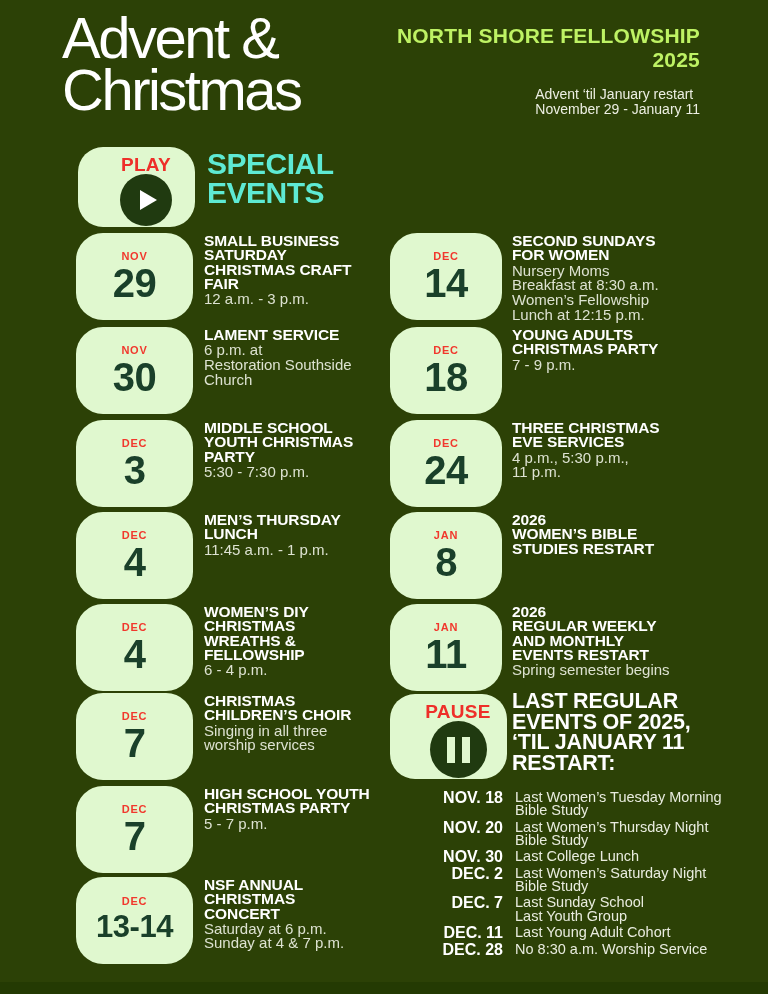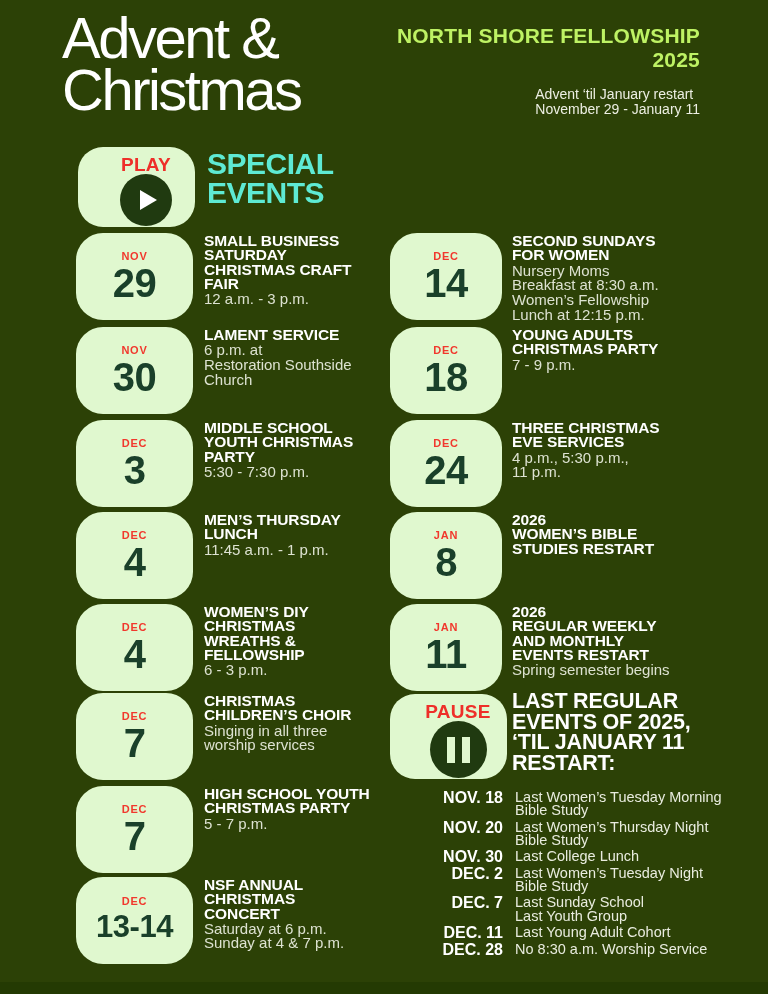--- a/index.html
+++ b/index.html
@@ -191,21 +191,21 @@
     <div class="event-row" style="top:604px">
       <div class="date-card">
         <span class="month">DEC</span>
         <span class="day">4</span>
       </div>
       <div class="event-text">
         <div class="event-title pre">WOMEN’S DIY
 CHRISTMAS
 WREATHS &amp;
 FELLOWSHIP</div>
-        <div class="event-details pre">6 - 3 p.m.</div>
+        <div class="event-details pre">6 - 4 p.m.</div>
       </div>
     </div>
 
     <div class="event-row" style="top:693px">
       <div class="date-card">
         <span class="month">DEC</span>
         <span class="day">7</span>
       </div>
       <div class="event-text">
         <div class="event-title pre">CHRISTMAS
@@ -336,21 +336,21 @@
       <span class="restart-date">NOV. 20</span>
       <span class="restart-desc pre">Last Women’s Thursday Night
 Bible Study</span>
     </div>
     <div class="restart-row">
       <span class="restart-date">NOV. 30</span>
       <span class="restart-desc pre">Last College Lunch</span>
     </div>
     <div class="restart-row">
       <span class="restart-date">DEC. 2</span>
-      <span class="restart-desc pre">Last Women’s Tuesday Night
+      <span class="restart-desc pre">Last Women’s Saturday Night
 Bible Study</span>
     </div>
     <div class="restart-row">
       <span class="restart-date">DEC. 7</span>
       <span class="restart-desc pre">Last Sunday School
 Last Youth Group</span>
     </div>
     <div class="restart-row">
       <span class="restart-date">DEC. 11</span>
       <span class="restart-desc pre">Last Young Adult Cohort</span>

